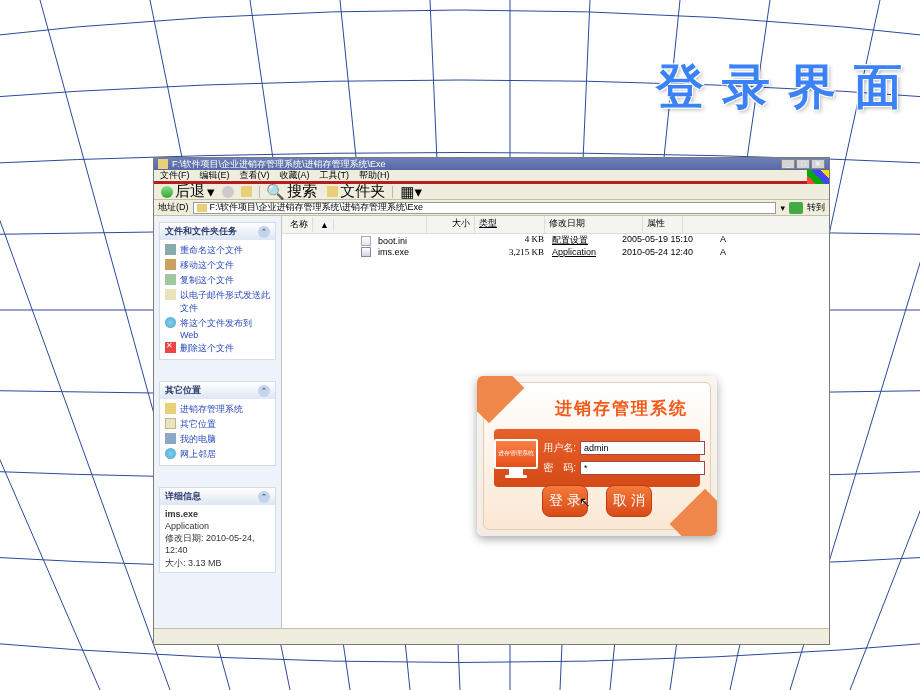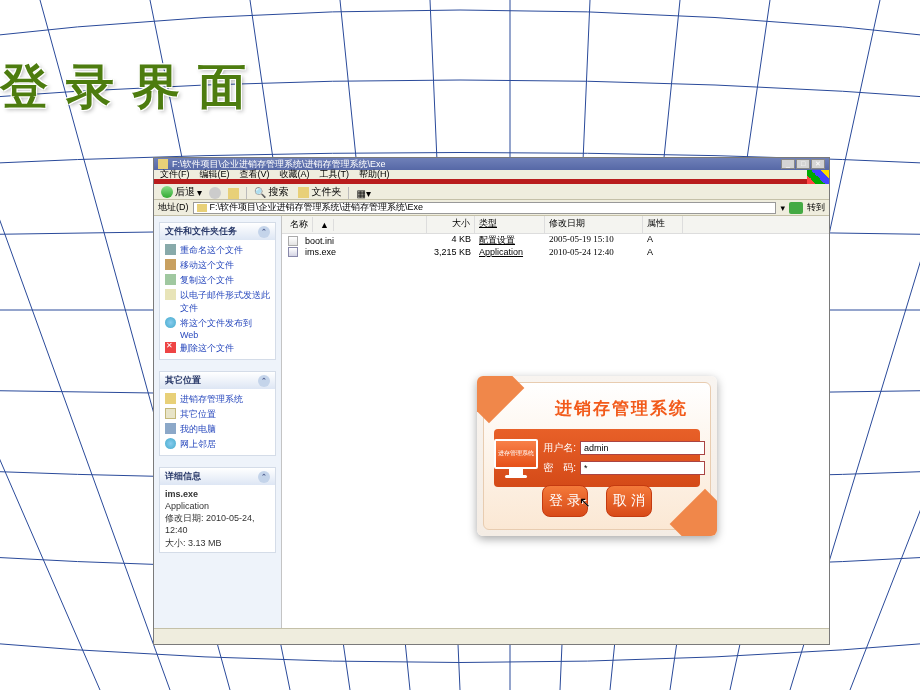--- a/index.html
+++ b/index.html
@@ -3,48 +3,48 @@
 <meta charset="utf-8">
 <style>
 * { margin: 0; padding: 0; box-sizing: border-box; font-family: "SimSun", "宋体", sans-serif; }
 body { width: 920px; height: 690px; background: #fff; position: relative; overflow: hidden; }
 
 
 .grid-bg { position: absolute; inset: 0; z-index: 0; }
 .grid-bg svg { width: 100%; height: 100%; }
 
 
-.page-title { position: absolute; top: 55px; left: 0; right: 0; text-align: left; font-size: 48px; letter-spacing: 18px; color: #4d7c0f; font-weight: bold; text-shadow: 1px 1px 0 #fff, -1px -1px 0 #fff, 1px -1px 0 #fff, -1px 1px 0 #fff, 2px 2px 4px rgba(0,0,0,.3); z-index: 5; font-family: Liberation Serif, serif; }
+.page-title { position: absolute; top: 55px; left: 0; right: 0; text-align: right; font-size: 48px; letter-spacing: 18px; color: #3b82f6; font-weight: bold; text-shadow: 1px 1px 0 #fff, -1px -1px 0 #fff, 1px -1px 0 #fff, -1px 1px 0 #fff, 2px 2px 4px rgba(0,0,0,.3); z-index: 5; font-family: Liberation Serif, serif; }
 
 
 .explorer { position: absolute; left: 153px; top: 157px; width: 677px; height: 488px; background: #fff; border: 1px solid #7a7a7a; z-index: 10; display: flex; flex-direction: column; }
 
 .titlebar { background: linear-gradient(#6f80b8,#5668a6); height: 12px; display: flex; align-items: center; color: #fff; font-size: 9px; padding: 0 4px; }
 .titlebar .icon { width: 10px; height: 10px; background: #e8d078; margin-right: 4px; }
 .titlebar .wincontrols { margin-left: auto; display: flex; gap: 1px; }
 .titlebar .wincontrols span { width: 14px; height: 10px; background: #d4d4d4; border: 1px solid #888; font-size: 7px; text-align: center; line-height: 8px; }
 
-.menubar { background: #efedde; height: 14px; display: flex; align-items: center; font-size: 9px; padding: 0 6px; gap: 10px; border-bottom: 5px solid #b91c1c; position: relative; }
+.menubar { background: #efedde; height: 14px; display: flex; align-items: center; font-size: 9px; padding: 0 6px; gap: 10px; border-bottom: 3px solid #b91c1c; position: relative; }
 .menubar .winflag { position: absolute; right: 0; top: 0; width: 22px; height: 14px; background: linear-gradient(45deg,#f44 25%,#0a0 25% 50%,#44f 50% 75%,#fd0 75%); }
 
-.toolbar { background: #efedde; height: 16px; display: flex; align-items: flex-end; font-size: 10px; padding: 0 4px; gap: 4px; border-bottom: 1px solid #c4c0a8; }
+.toolbar { background: #efedde; height: 16px; display: flex; align-items: center; font-size: 15px; padding: 0 4px; gap: 4px; border-bottom: 1px solid #c4c0a8; }
 .toolbar .btn { display: flex; align-items: center; gap: 2px; padding: 0 3px; }
 .toolbar .circ { width: 12px; height: 12px; border-radius: 50%; display: inline-block; }
 .toolbar .green { background: linear-gradient(#8d8,#3a3); }
 .toolbar .disabled { background: #ccc; }
 .toolbar .sep { width: 1px; height: 12px; background: #bbb; }
 
 .addressbar { background: #efedde; height: 16px; display: flex; align-items: center; font-size: 9px; padding: 0 4px; gap: 4px; border-bottom: 1px solid #c4c0a8; }
 .addressbar .addr-input { flex: 1; background: #fff; border: 1px solid #999; height: 12px; display: flex; align-items: center; padding: 0 3px; gap: 3px; }
 .addressbar .folder-ic { width: 10px; height: 8px; background: #e8d078; }
 .addressbar .go { width: 14px; height: 12px; background: #4a4; border-radius: 2px; }
 
 .content { flex: 1; display: flex; }
 
-.sidebar { width: 128px; background: #eef3fa; border-right: 1px solid #c4c4c4; padding: 6px 5px; display: flex; flex-direction: column; gap: 11px; }
+.sidebar { width: 128px; background: #eef3fa; border-right: 1px solid #c4c4c4; padding: 6px 5px; display: flex; flex-direction: column; gap: 21px; }
 .panel { background: #fff; border: 1px solid #d4dce8; }
 .panel-head { background: linear-gradient(#fff,#dde6f4); font-size: 9px; font-weight: bold; padding: 2px 5px; display: flex; justify-content: space-between; align-items: center; color: #2a3a6a; }
 .chev { width: 12px; height: 12px; border-radius: 50%; background: #c4d4ea; display: flex; align-items: center; justify-content: center; font-size: 7px; color: #4a5a8a; }
 .panel-body { padding: 3px 5px; font-size: 9px; color: #2a4abe; }
 .panel-body .item { display: flex; align-items: flex-start; gap: 4px; padding: 1px 0; cursor: pointer; }
 .ic { width: 11px; height: 11px; flex-shrink: 0; display: inline-block; }
 .ic-rename { background: #8aa; }
 .ic-move { background: #c8a060; }
 .ic-copy { background: #a0c8a0; }
 .ic-web { background: radial-gradient(#8ce,#4ac); border-radius: 50%; }
@@ -56,25 +56,25 @@
 .ic-comp { background: #8ca8c8; }
 .ic-net { background: radial-gradient(#8ce,#4ac); border-radius: 50%; }
 
 .details { font-size: 9px; color: #333; padding: 3px 5px; line-height: 1.35; }
 .details .fname { font-weight: bold; }
 
 .filearea { flex: 1; background: #fff; position: relative; }
 .colheads { display: flex; background: #f4f4f0; border-bottom: 1px solid #ddd; font-size: 9px; }
 .colheads span { padding: 1px 4px; border-right: 1px solid #ddd; }
 .c-name { width: 145px; display: flex; align-items: center; gap: 3px; }
-.c-size { width: 48px; text-align: right; }
+.c-size { width: 48px; text-align: right; font-family: Liberation Serif, serif; }
 .c-type { width: 70px; text-decoration: underline; }
-.c-date { width: 98px; font-family: Liberation Serif, serif; }
+.c-date { width: 98px; }
 .c-attr { width: 40px; }
-.filerow { display: flex; font-size: 9px; padding: 0 0; }
+.filerow { display: flex; font-size: 9px; padding: 0 0; justify-content: center; }
 .filerow span { padding: 0 4px; white-space: nowrap; overflow: hidden; }
 .filerow .fic { width: 10px; height: 10px; margin-left: 2px; }
 .fic-ini { background: linear-gradient(#fff,#e4e4e4); border: 1px solid #aaa; }
 .fic-exe { background: linear-gradient(#fff,#d4d4e4); border: 1px solid #88a; }
 
 
 .login { position: absolute; left: 195px; top: 160px; width: 240px; height: 160px; background: linear-gradient(#f8f4f0,#f4ece4); border-radius: 6px; box-shadow: 0 3px 10px rgba(0,0,0,.35); overflow: hidden; z-index: 50; }
 .login-inner { position: absolute; inset: 6px; border: 1px solid #e8ccb0; border-radius: 6px; background: linear-gradient(#fff,#fbe8d4); }
 .login-inner::before, .login-inner::after { content: ""; position: absolute; background: #f0874a; }
 .login-inner::before { left: -20px; top: -20px; width: 50px; height: 50px; transform: rotate(45deg); }

